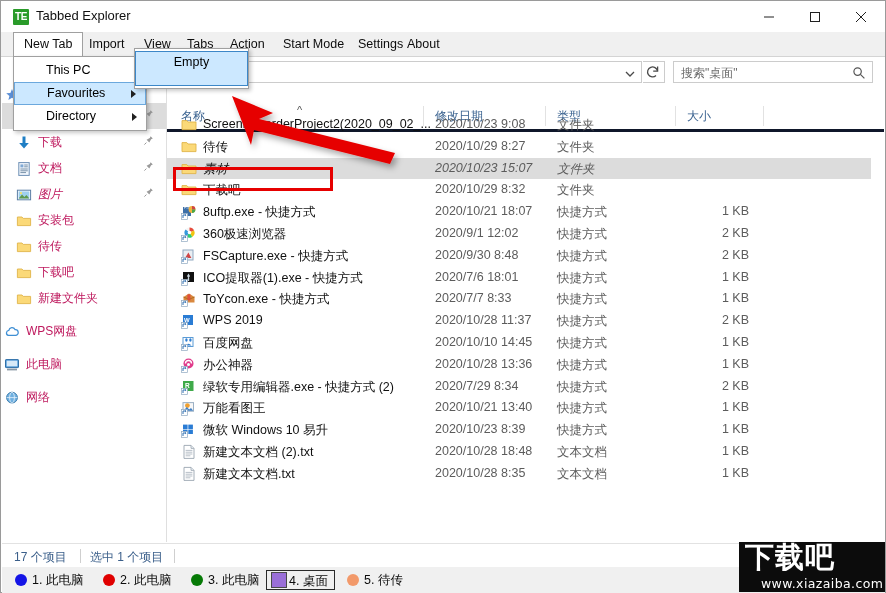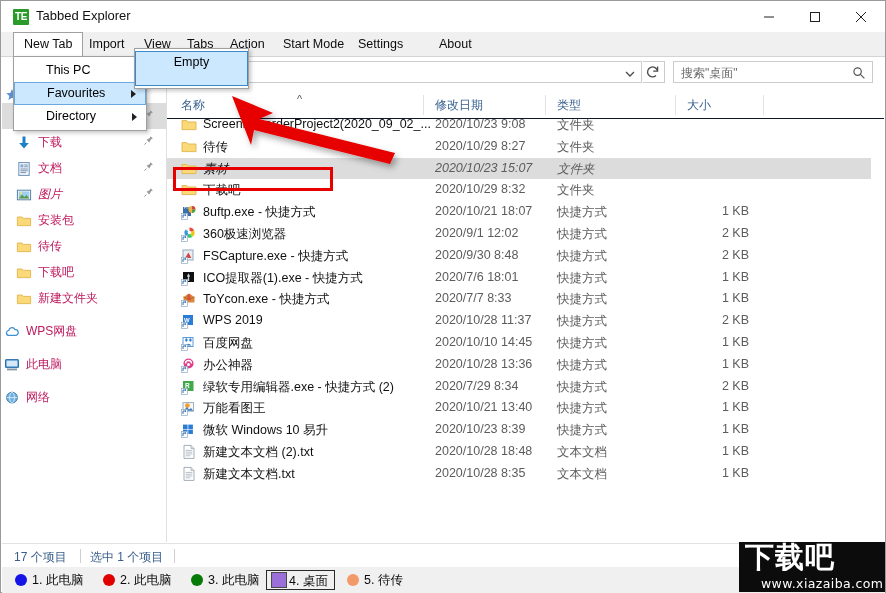--- a/index.html
+++ b/index.html
@@ -129,22 +129,22 @@
   .pin{
     position:absolute;right:12px;top:50%;transform:translateY(-50%);
     font-size:11px;color:#9a9a9a;
   }
 
   .listpane{
     position:absolute;left:166px;top:86px;width:717px;height:455px;
     background:#ffffff;overflow:hidden;
   }
   .colhdr{
-    position:absolute;left:0;top:5px;width:717px;height:26px;
-    background:#ffffff;border-bottom:1px solid #0f172a;
+    position:absolute;left:0;top:16px;width:717px;height:26px;
+    background:#ffffff;border-bottom:3px solid #0f172a;
   }
   .colhdr .c{
     position:absolute;top:0;height:26px;line-height:26px;
     font-size:12px;color:#38618f;white-space:nowrap;cursor:default;
   }
   .colhdr .divider{position:absolute;top:3px;width:1px;height:20px;background:#e2e2e2;}
   .sortmark{
     position:absolute;left:130px;top:1px;font-size:11px;color:#555;
   }
 
@@ -246,21 +246,21 @@
   </div>
 
   <div class="menubar" id="menubar">
       <div class="menuitem active" style="left: 12px;">New Tab</div>
       <div class="menuitem" style="left: 78px;">Import</div>
       <div class="menuitem" style="left: 133px;">View</div>
       <div class="menuitem" style="left: 176px;">Tabs</div>
       <div class="menuitem" style="left: 219px;">Action</div>
       <div class="menuitem" style="left: 272px;">Start Mode</div>
       <div class="menuitem" style="left: 347px;">Settings</div>
-      <div class="menuitem" style="left: 428px;">About</div>
+      <div class="menuitem" style="left: 396px;">About</div>
     </div>
 
   <div class="addrrow">
     <div class="navbtn" style="left:12px;">
       <svg width="20" height="20" viewBox="0 0 20 20">
           <path d="M12 4 L6.5 10 L12 16" fill="none" stroke="#7d7d7d" stroke-width="1.6"></path>
         </svg>
     </div>
     <div class="navbtn" style="left:36px;">
       <svg width="20" height="20" viewBox="0 0 20 20">

